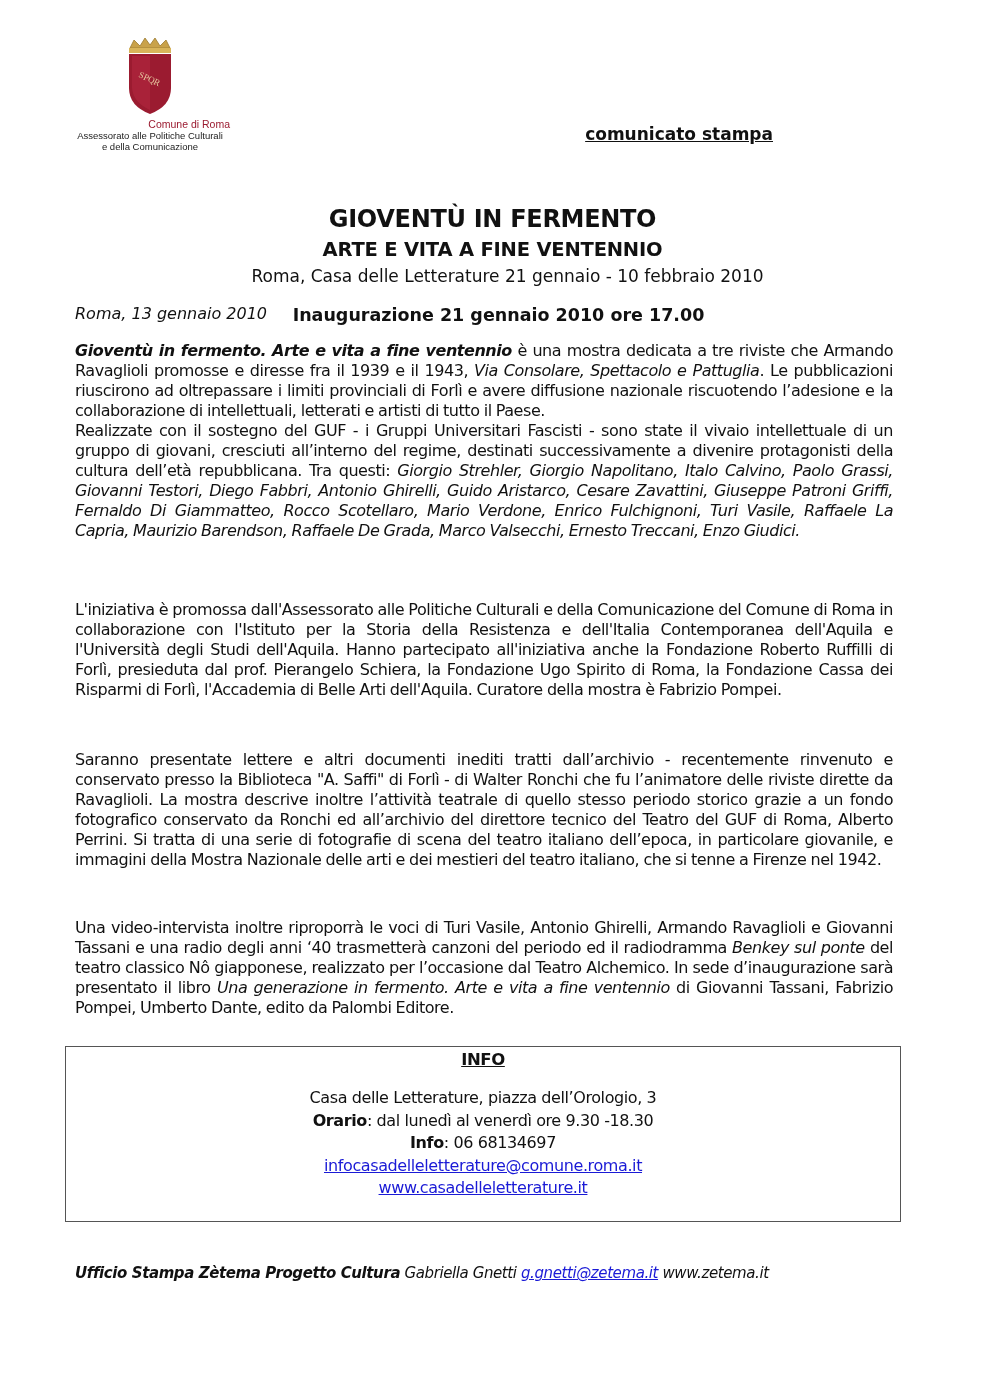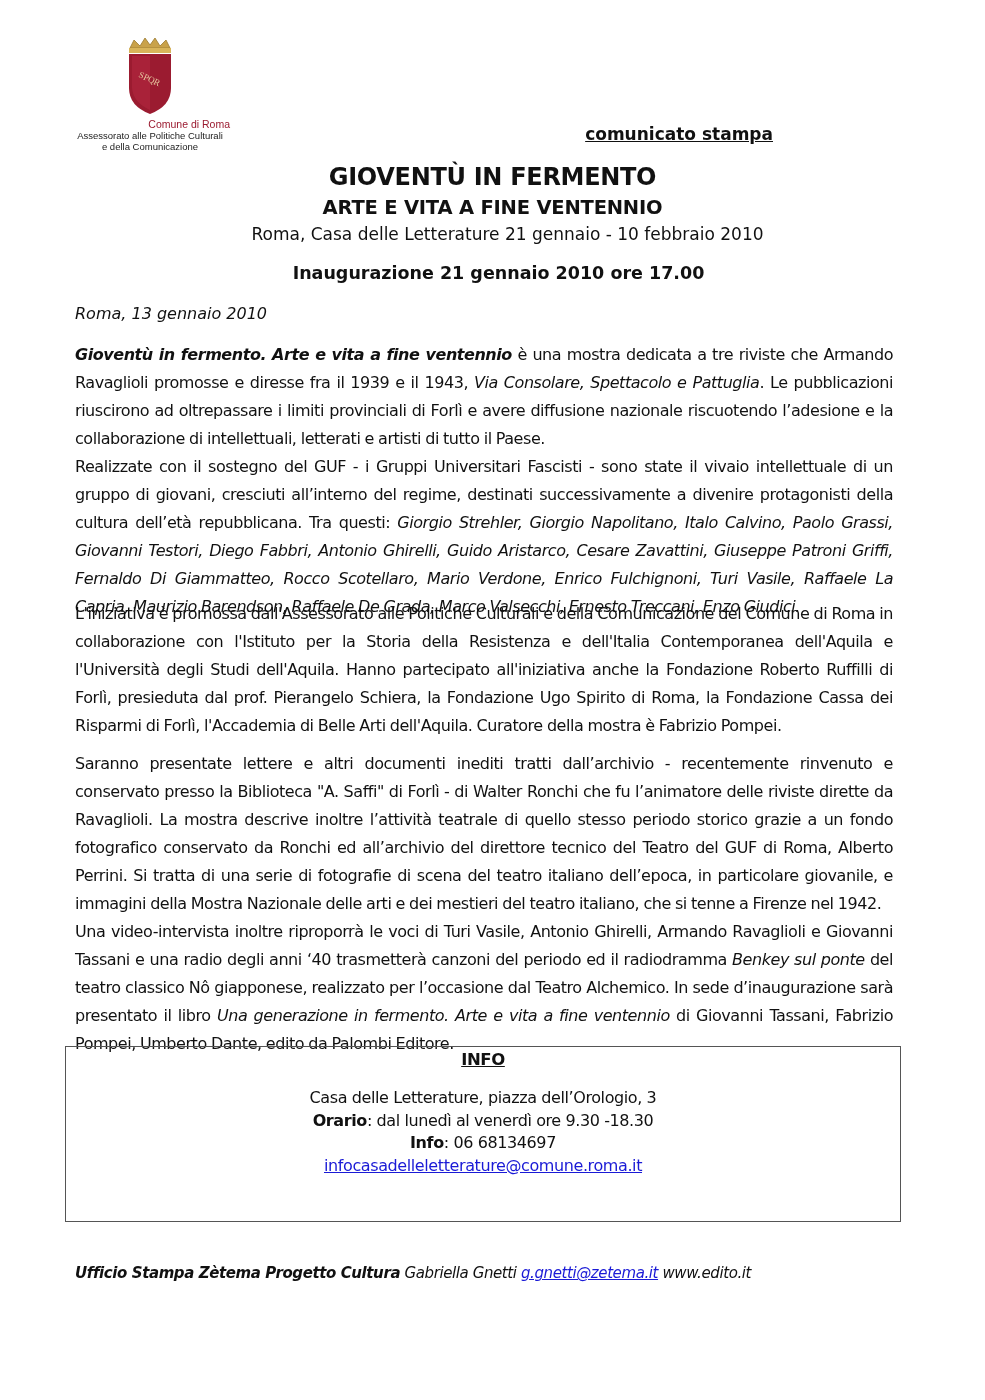--- a/index.html
+++ b/index.html
@@ -14,29 +14,29 @@
   .roma-sub { font-family: "Liberation Sans", sans-serif; font-size: 9.5px; color: #222; line-height: 11px; }
 
   .casa-logo { position: absolute; left: 795px; top: 38px; width: 110px; height: 84px; }
   .casa-img { position: absolute; left: 2px; top: 0; width: 56px; height: 66px; }
   .casa-t1 { position: absolute; left: 46px; top: 36px; font-family: "Liberation Sans", sans-serif; font-size: 19px; color: #2c8a34; font-weight: bold; letter-spacing: -0.5px; }
   .casa-t2 { position: absolute; left: 48px; top: 56px; font-family: "Liberation Sans", sans-serif; font-size: 9px; color: #2c8a34; }
   .casa-t3 { position: absolute; left: 0px; top: 62px; font-family: "Liberation Sans", sans-serif; font-size: 20px; color: #2c8a34; font-weight: bold; letter-spacing: -0.5px; }
 
   .press { position: absolute; right: 212px; top: 124px; font-size: 17px; font-weight: bold; text-decoration: underline; }
 
-  .titles { position: absolute; left: 0; width: 985px; text-align: center; }
+  .titles { position: absolute; left: 0; width: 985px; text-align: center; margin-top: 42px; }
   .t-main { top: 163px; font-size: 24px; font-weight: bold; letter-spacing: -0.3px; }
   .t-sub { top: 196px; font-size: 19.5px; font-weight: bold; letter-spacing: -0.2px; }
   .t-place { top: 224px; font-size: 17px; padding-left: 30px; box-sizing: border-box; }
   .t-inaug { top: 263px; font-size: 17.5px; font-weight: bold; padding-left: 12px; box-sizing: border-box; }
 
   .date { position: absolute; left: 75px; top: 304px; font-size: 16px; font-style: italic; }
 
-  .body { position: absolute; left: 75px; width: 818px; font-size: 16px; line-height: 28px;
+  .body { position: absolute; left: 75px; width: 818px; font-size: 16px; line-height: 20px;
           text-align: justify; letter-spacing: -0.45px; word-spacing: -0.5px; }
   .body p { margin: 0; }
   .b1 { top: 341px; }
   .b2 { top: 600px; }
   .b3 { top: 750px; }
   .b4 { top: 918px; }
   .it { font-style: italic; }
   .bi { font-style: italic; font-weight: bold; }
 
   .info-box { position: absolute; left: 65px; top: 1046px; width: 834px; height: 174px;
@@ -95,20 +95,21 @@
     <p><span>Una video-intervista inoltre riproporrà le voci di Turi Vasile, Antonio Ghirelli, Armando Ravaglioli e Giovanni Tassani e una radio degli anni ‘40 trasmetterà canzoni del periodo ed il radiodramma </span><span class="it">Benkey sul ponte</span><span> del teatro classico Nô giapponese, realizzato per l’occasione dal Teatro Alchemico. In sede d’inaugurazione sarà presentato il libro </span><span class="it">Una generazione in fermento. Arte e vita a fine ventennio</span><span> di Giovanni Tassani, Fabrizio Pompei, Umberto Dante, edito da Palombi Editore.</span></p>
   </div>
 
   <div class="info-box">
     <div class="info-title">INFO</div>
     <div class="info-lines">
       <div>Casa delle Letterature, piazza dell’Orologio, 3</div>
       <div><b>Orario</b><span>: dal lunedì al venerdì ore 9.30 -18.30</span></div>
       <div><b>Info</b><span>: 06 68134697</span></div>
       <div><span class="link">infocasadelleletterature@comune.roma.it</span></div>
+      <div><span class="link">www.casadelleletterature.it</span></div>
     </div>
   </div>
 
   <div class="footer">
-    <span class="bi">Ufficio Stampa Zètema Progetto Cultura</span><span class="em"> Gabriella Gnetti </span><span class="link em">g.gnetti@zetema.it</span><span class="em"> www.edito.it</span>
+    <span class="bi">Ufficio Stampa Zètema Progetto Cultura</span><span class="em"> Gabriella Gnetti </span><span class="link em">g.gnetti@zetema.it</span><span class="em"> www.zetema.it</span>
   </div>
 
 </div>
 
 </body></html>

